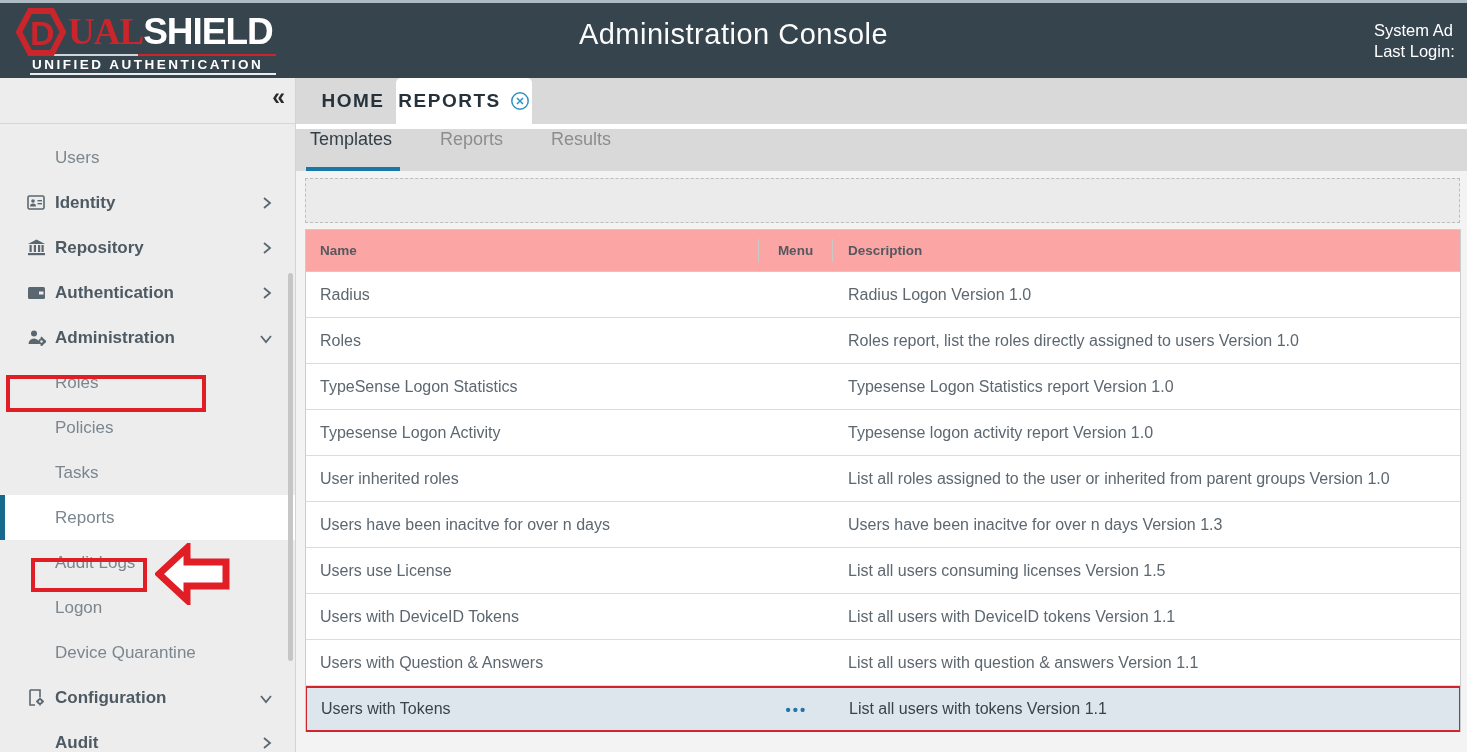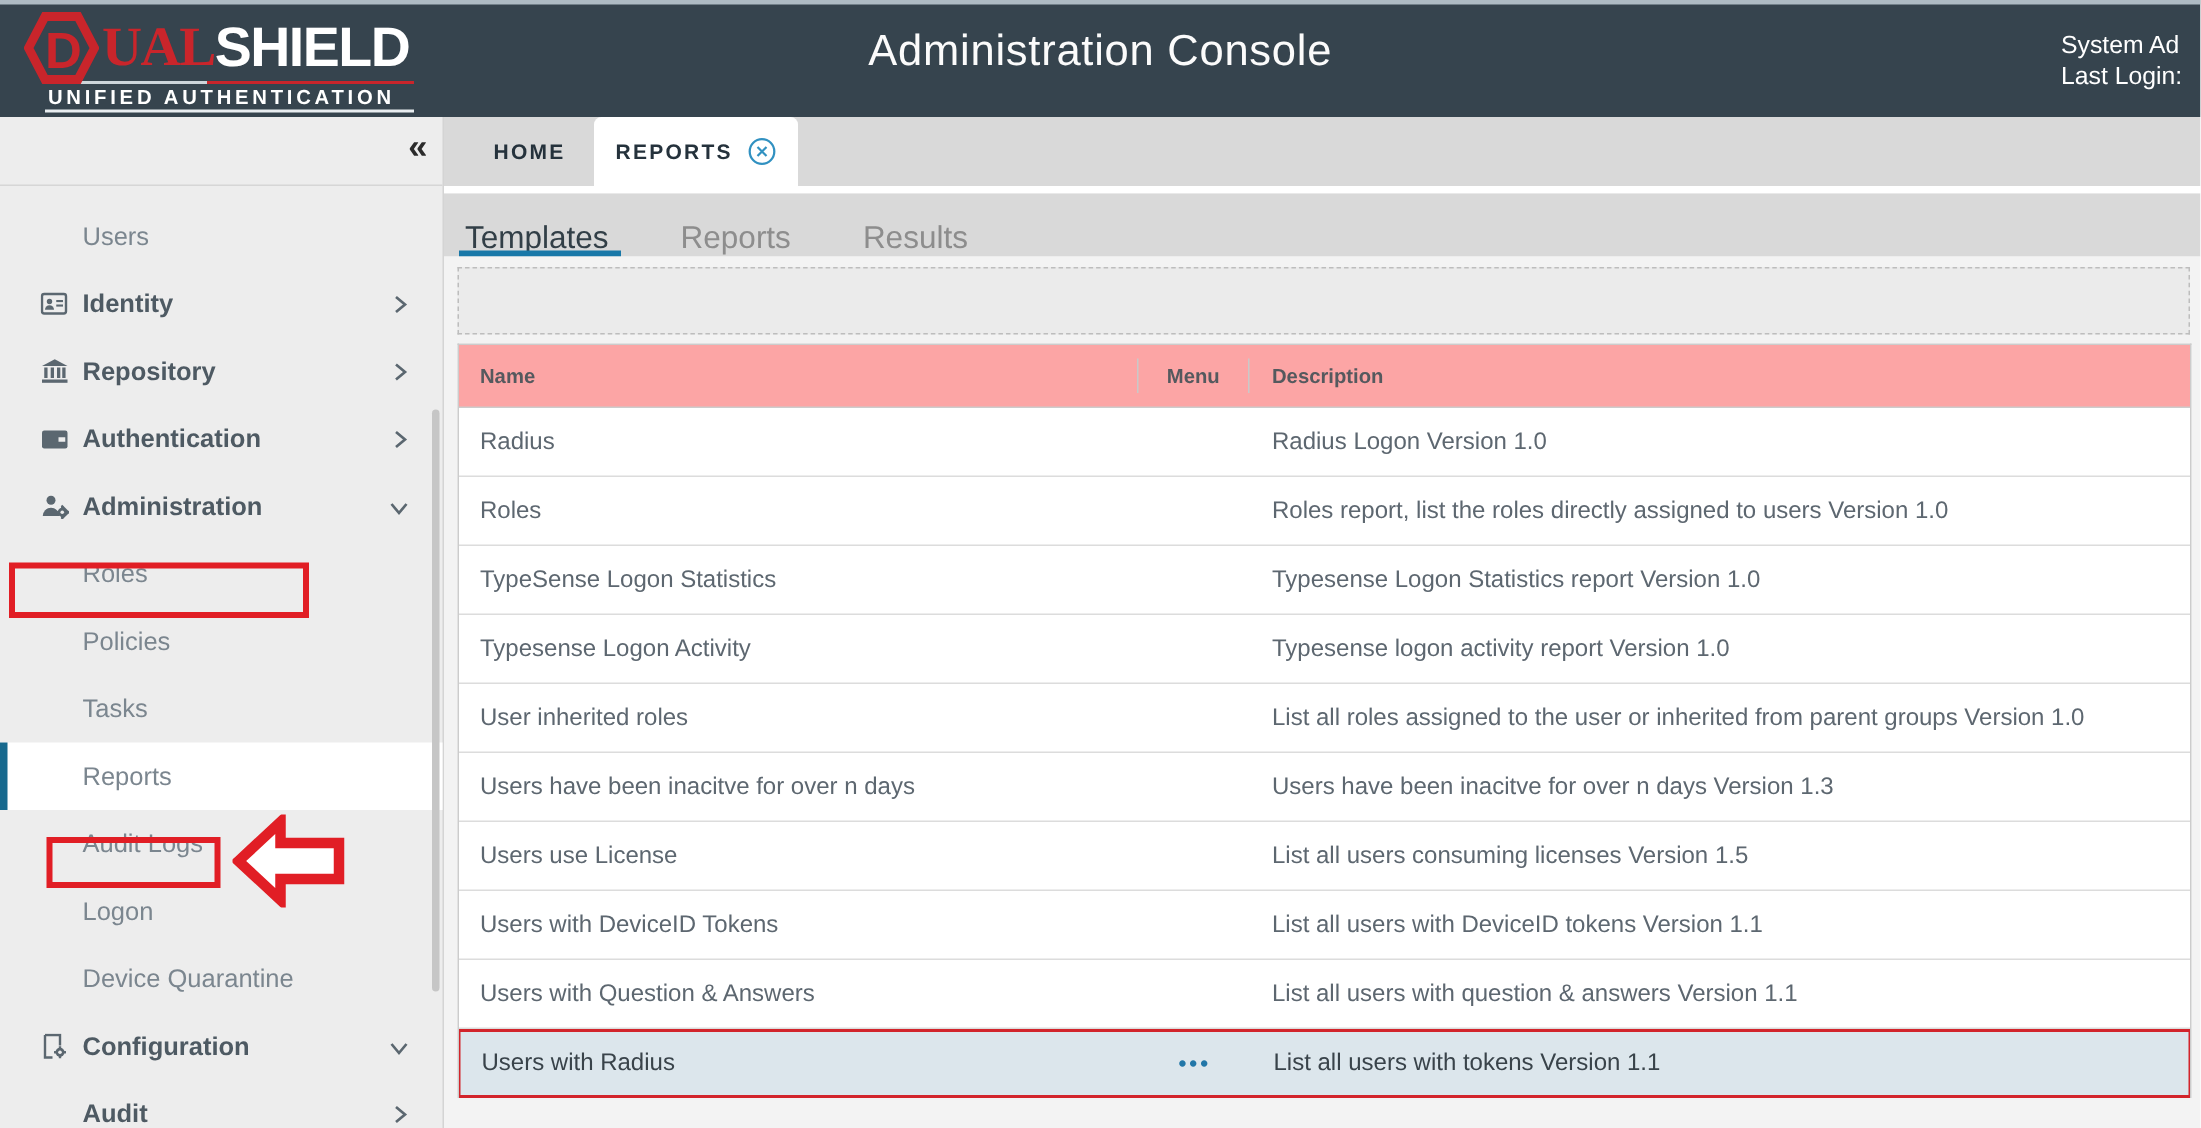--- a/index.html
+++ b/index.html
@@ -59,27 +59,27 @@
   .anno-box { border:4px solid #e11e25; }
   .anno-admin { left:6px; top:240px; width:200px; height:37px; }
   .anno-reports { left:31px; top:423px; width:116px; height:34px; }
   .anno-arrow { left:155px; top:408px; }
 
   
   .content { position:absolute; left:296px; top:78px; right:0; bottom:0; background:#f3f3f3; }
   .tabstrip { height:46px; background:#d9d9d9; position:relative; }
   .tab {
     position:absolute; top:0; height:46px; display:flex; align-items:center; justify-content:center;
-    font-size:14px; font-weight:bold; letter-spacing:1.5px; color:#25323c; cursor:pointer;
+    font-size:19px; font-weight:bold; letter-spacing:1.5px; color:#25323c; cursor:pointer;
   }
   .tab-home { left:14px; width:86px; }
   .tab-reports { left:100px; width:136px; background:#ffffff; border-radius:5px 5px 0 0; gap:9px; }
   .tab-gap { height:5px; background:#ffffff; }
   .subtabstrip { height:42px; background:#d9d9d9; display:flex; align-items:stretch; padding-left:12px; }
-  .subtab { position:relative; display:flex; align-items:flex-end; font-size:21px; color:#8d8d8d;
+  .subtab { position:relative; display:flex; align-items:flex-start; font-size:18px; color:#8d8d8d;
     margin-right:44px; cursor:pointer; padding:0 2px; }
   .subtab.active { color:#323f47; }
   .subtab.active .underline { position:absolute; left:-2px; right:-6px; bottom:0; height:4px; background:#1878a8; }
 
   .workarea { position:absolute; top:93px; left:0; right:0; bottom:0; background:#f3f3f3; }
   .toolbar-empty {
     margin:7px 7px 0 9px; height:45px; background:#ebebeb; border:1px dashed #bdbdbd;
   }
   .rtable {
     margin:6px 6px 0 9px; background:#ffffff; border:1px solid #cccccc; border-bottom:none;
@@ -351,19 +351,19 @@
         <div class="col-name">Users with DeviceID Tokens</div>
         <div class="col-menu"></div>
         <div class="col-desc">List all users with DeviceID tokens Version 1.1</div>
       </div>
       <div class="trow">
         <div class="col-name">Users with Question &amp; Answers</div>
         <div class="col-menu"></div>
         <div class="col-desc">List all users with question &amp; answers Version 1.1</div>
       </div>
       <div class="trow hl">
-        <div class="col-name">Users with Radius</div>
+        <div class="col-name">Users with Tokens</div>
         <div class="col-menu">•••</div>
         <div class="col-desc">List all users with tokens Version 1.1</div>
       </div>
     </div>
   </div>
 </div>
 
 </body></html>

